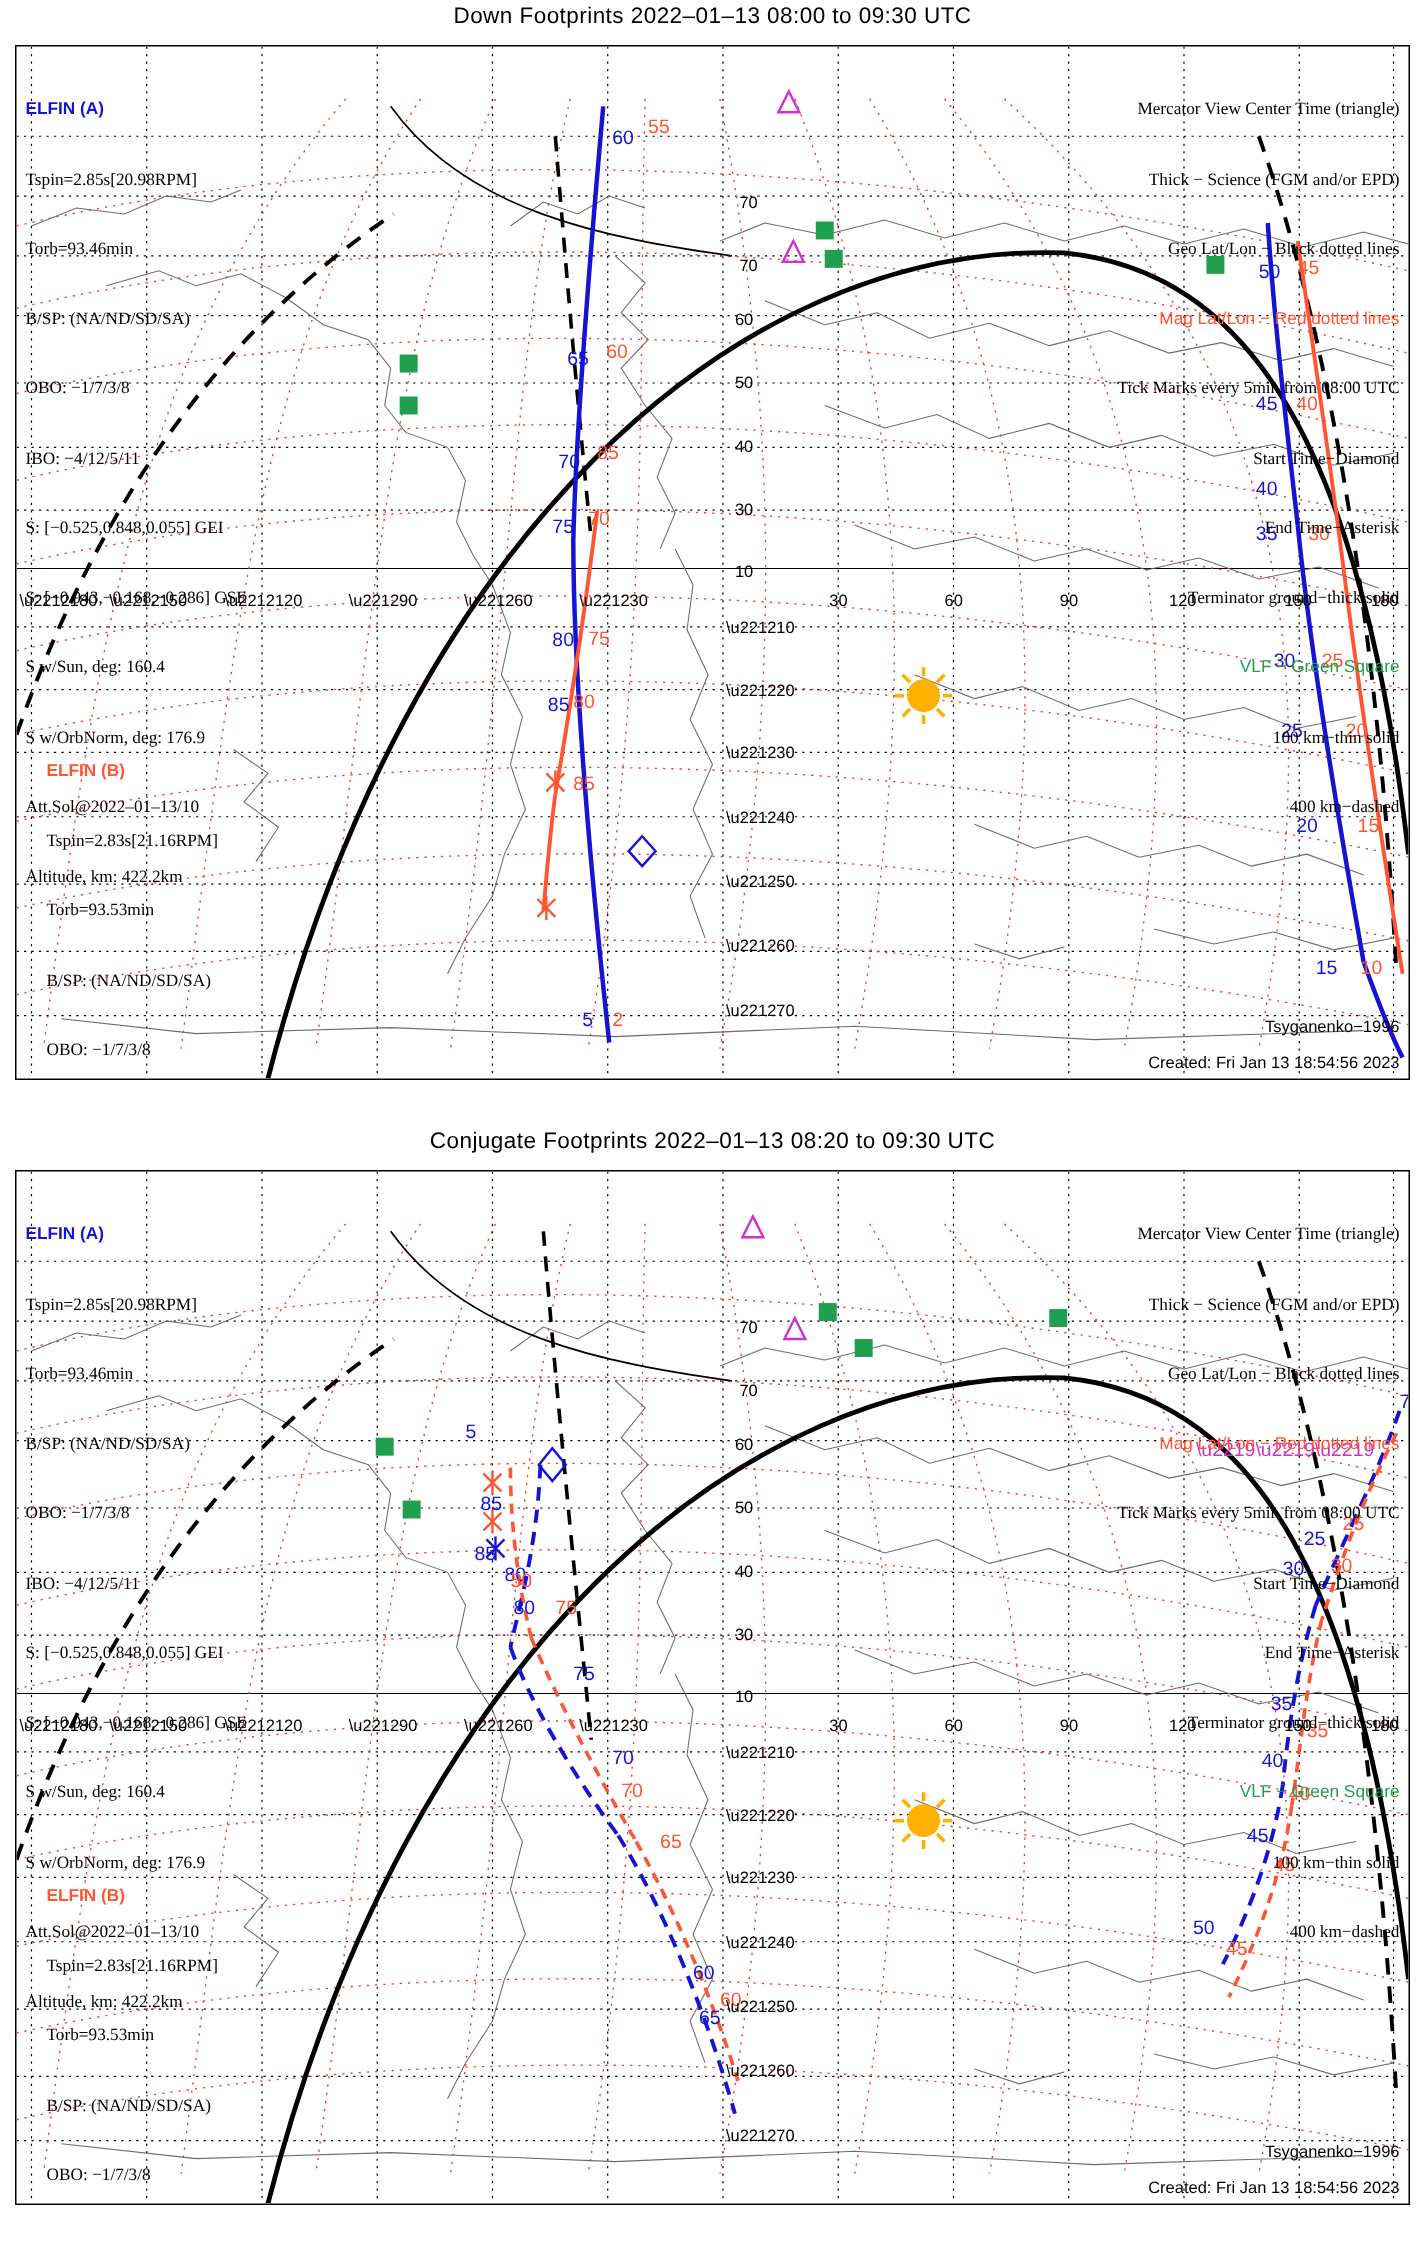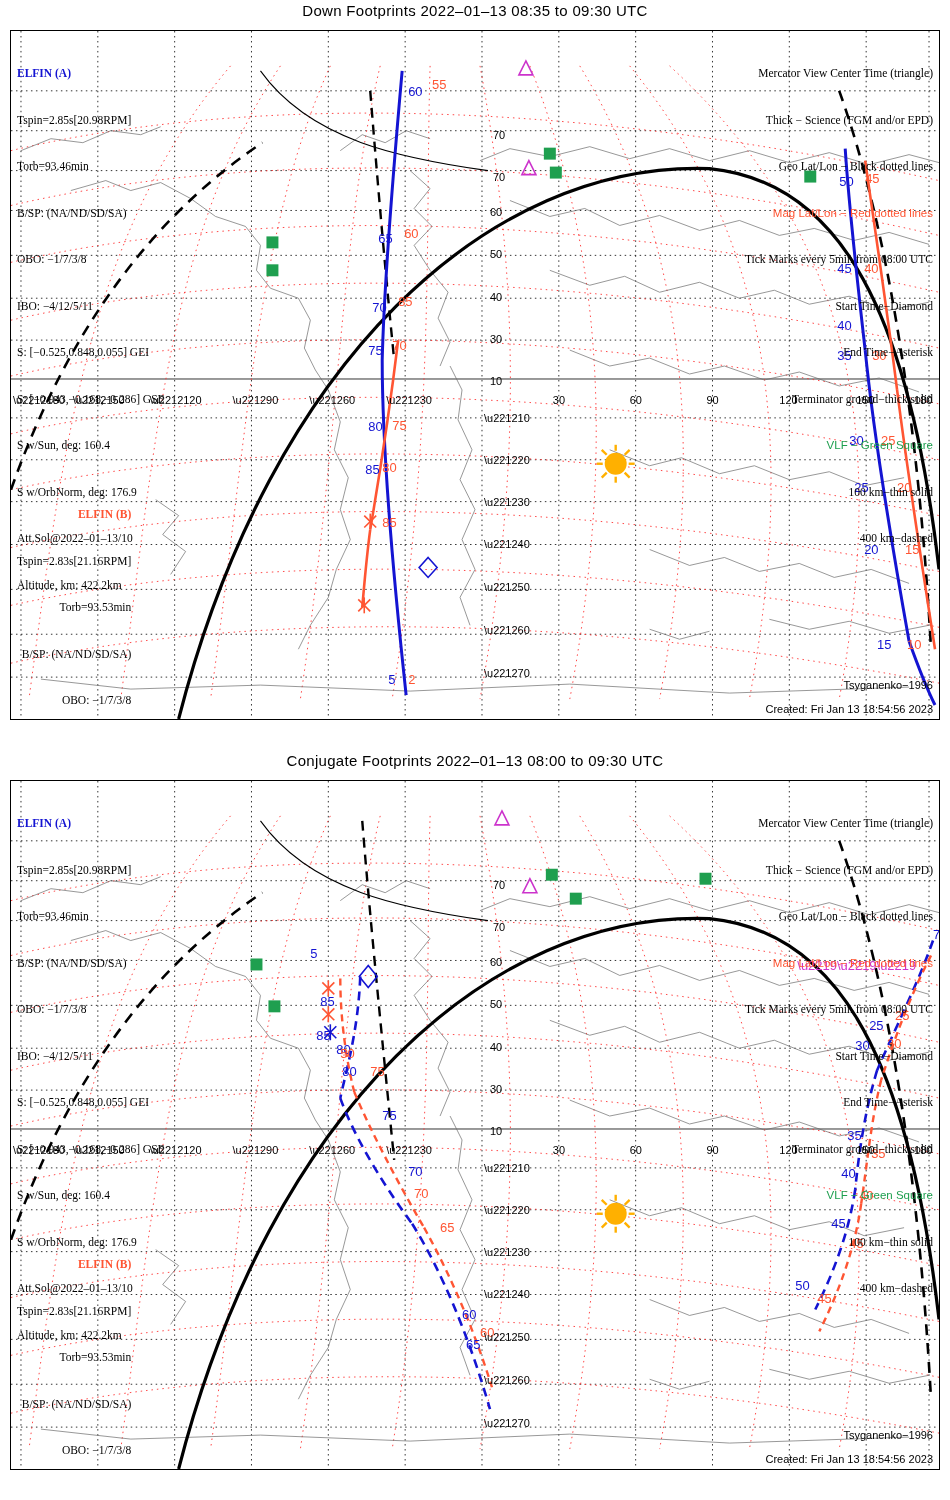--- a/index.html
+++ b/index.html
@@ -26,33 +26,33 @@
   .svgwrap { position:absolute; left:0; top:0; width:100%; height:100%; }
 
   
   .txtblock { position: absolute; font-size: 11.5px; line-height: 15.5px; white-space: pre; }
   .blue { color: #1414d2; }
   .red  { color: #ff5533; }
   .green{ color: #1f9f4f; }
   .blk { color: #000; font-family: Liberation Serif, serif; }
 
   .infoA { left: 6px; top: 4px; }
-  .infoB { left: 6px; top: 445px; text-align: right; }
+  .infoB { left: 20px; top: 445px; }
   .legend { right: 6px; top: 4px; text-align: right; }
   .legend div { white-space: pre; }
   .credit { position:absolute; right: 6px; bottom: 2px; font-size: 11px; text-align:center; line-height: 15px;}
   .model { position:absolute; right: 6px; bottom: 28px; font-size: 11px; }
 
-  .hdr-label { font-weight: bold; font-family: Liberation Serif, serif; }
+  .hdr-label { font-weight: bold; }
 </style>
 </head>
 <body>
 
 <div class="panel">
-  <div class="panel-title">Down Footprints 2022–01–13 08:35 to 09:30 UTC</div>
+  <div class="panel-title">Down Footprints 2022–01–13 08:00 to 09:30 UTC</div>
 
   <div class="plotbox">
     <svg class="svgwrap" viewBox="0 0 930 690" preserveAspectRatio="none">
 
       <g stroke="#000" stroke-width="0.8" stroke-dasharray="1.5,3.5" fill="none">
         <line x1="0" y1="60" x2="930" y2="60"></line>
         <line x1="0" y1="100" x2="930" y2="100"></line>
         <line x1="0" y1="140" x2="930" y2="140"></line>
         <line x1="0" y1="180" x2="930" y2="180"></line>
         <line x1="0" y1="225" x2="930" y2="225"></line>
@@ -297,21 +297,21 @@
       <div class="blk">100 km−thin solid</div>
       <div class="blk">400 km−dashed</div>
     </div>
 
     <div class="model">Tsyganenko−1996</div>
     <div class="credit">Created: Fri Jan 13 18:54:56 2023</div>
   </div>
 </div>
 
 <div class="panel">
-  <div class="panel-title">Conjugate Footprints 2022–01–13 08:00 to 09:30 UTC</div>
+  <div class="panel-title">Conjugate Footprints 2022–01–13 08:20 to 09:30 UTC</div>
 
   <div class="plotbox">
     <svg class="svgwrap" viewBox="0 0 930 690" preserveAspectRatio="none">
       <g stroke="#000" stroke-width="0.8" stroke-dasharray="1.5,3.5" fill="none">
         <line x1="0" y1="60" x2="930" y2="60"></line>
         <line x1="0" y1="100" x2="930" y2="100"></line>
         <line x1="0" y1="140" x2="930" y2="140"></line>
         <line x1="0" y1="180" x2="930" y2="180"></line>
         <line x1="0" y1="225" x2="930" y2="225"></line>
         <line x1="0" y1="268" x2="930" y2="268"></line>

